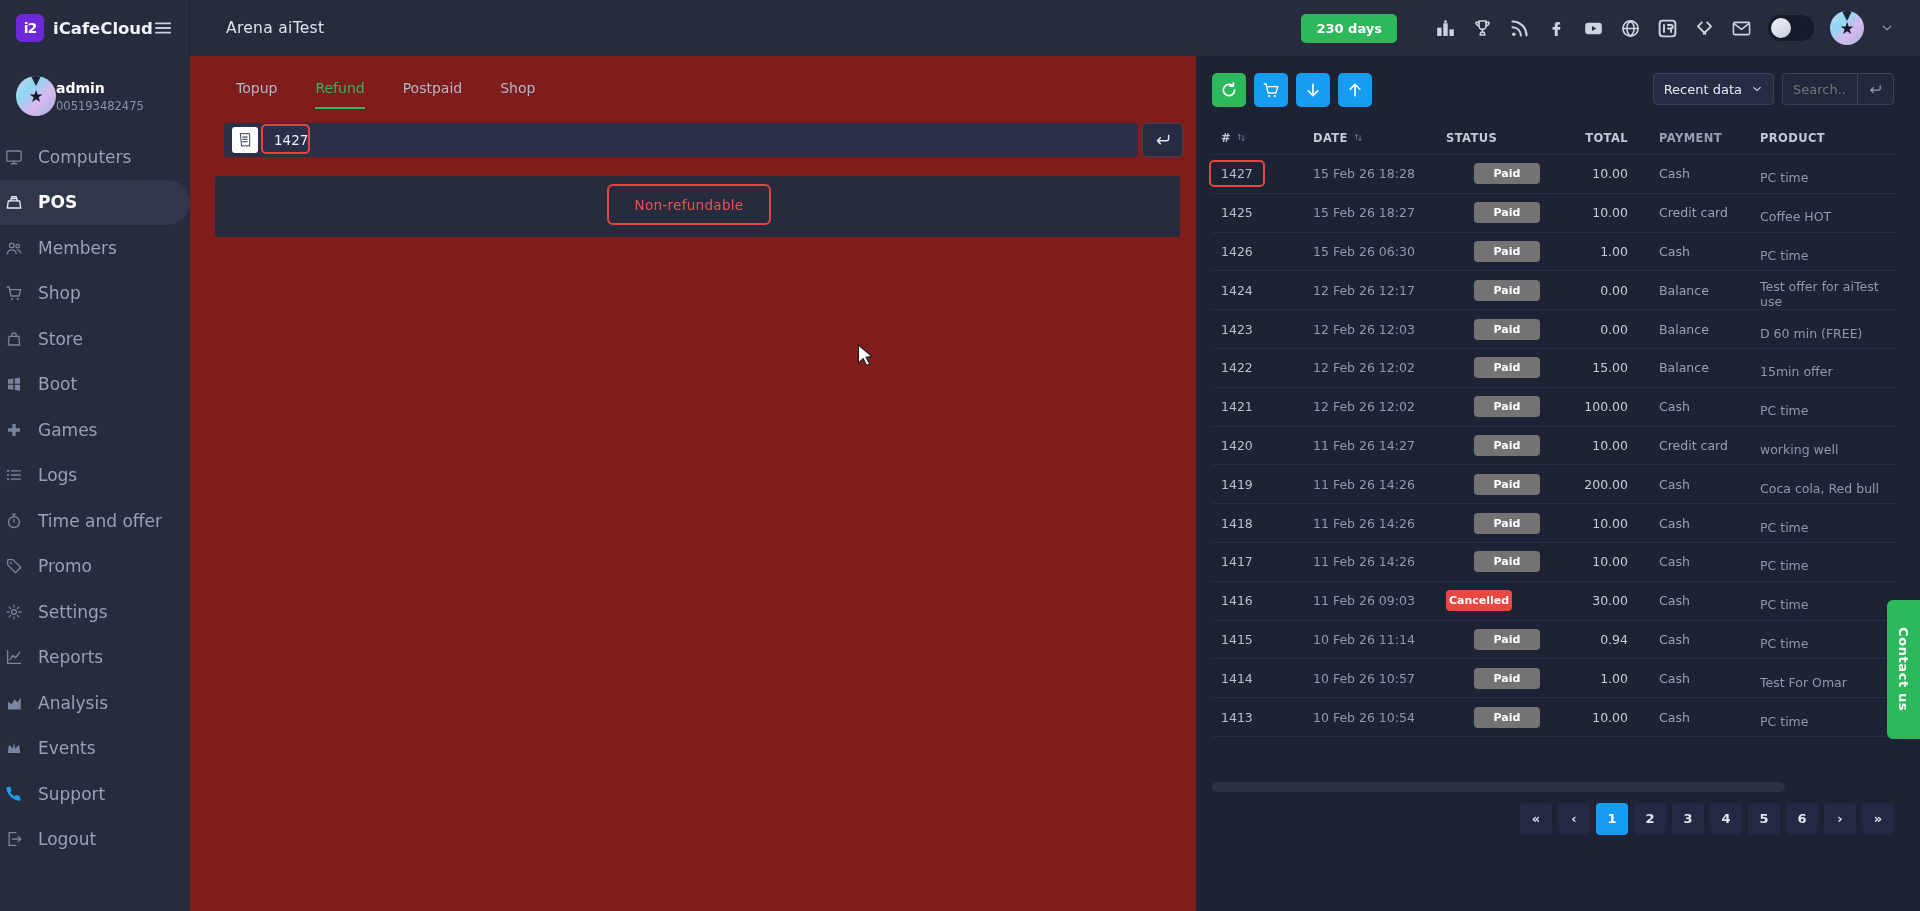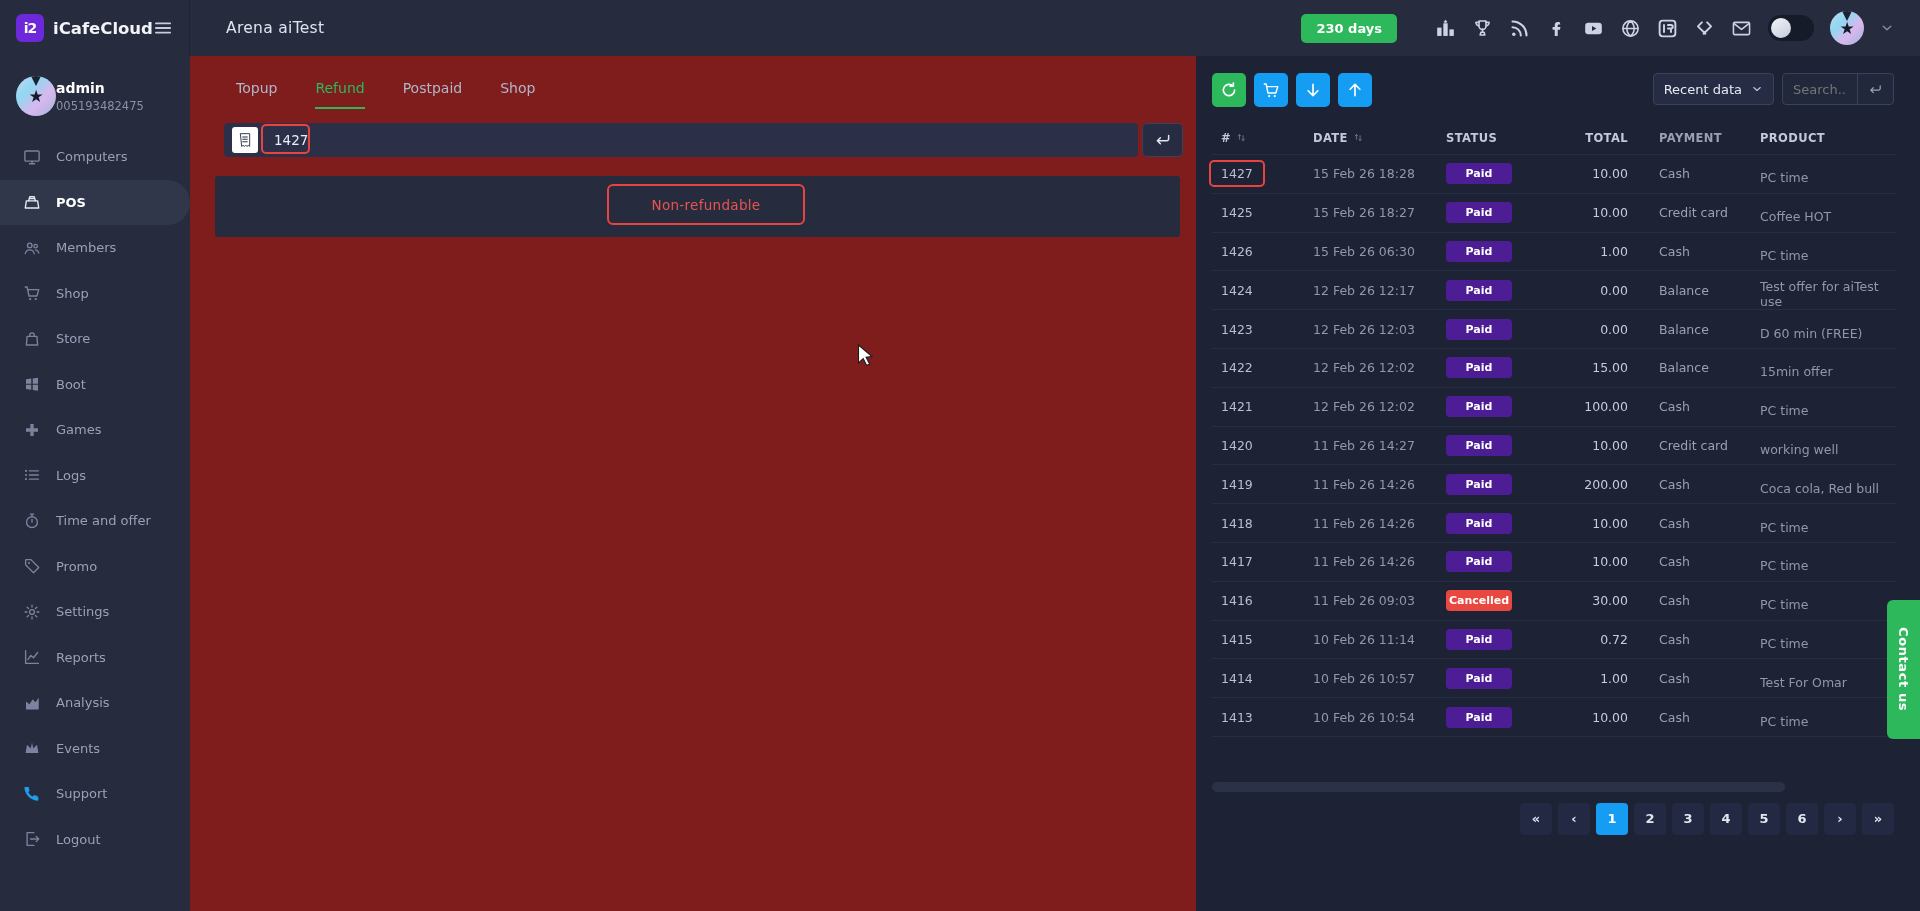--- a/index.html
+++ b/index.html
@@ -26,42 +26,42 @@
   .avatar::before { content:""; position:absolute; left:50%; top:-4px; transform:translateX(-50%); border:7px solid transparent; border-top:14px solid #1c2232; }
   .chev { width:14px; height:14px; color:#8a92a9; display:flex; cursor:pointer; }
 
   
   .sidebar { position:absolute; top:56px; left:0; width:190px; bottom:0; background:#262b3e; }
   .profile { display:flex; padding:20px 14px 12px 16px; align-items:center; }
   .profile .avatar { width:40px; height:40px; }
   .profile-name { font-size:14px; font-weight:700; color:#fff; }
   .profile-id { font-size:11.5px; color:#8a92a9; margin-top:3px; }
   .nav { margin-top:6px; }
-  .nav-item { display:flex; align-items:center; gap:15px; height:45.5px; padding-left:23px; color:#99a1b7; font-size:13px; cursor:pointer; }
+  .nav-item { display:flex; align-items:center; gap:15px; height:45.5px; padding-left:5px; color:#99a1b7; font-size:17px; cursor:pointer; }
   .nav-item .icon { width:18px; height:18px; color:#7b849d; display:flex; flex:0 0 18px; }
   .nav-item.active { background:#31374b; border-radius:0 26px 26px 0; color:#fff; font-weight:700; }
   .nav-item.active .icon { color:#e9ecf4; }
   .nav-item.blue-icon .icon { color:#1f9ded; }
 
   
   .main { position:absolute; left:190px; top:56px; width:1006px; bottom:0; background:#7f1d1d; }
   .tabs { display:flex; gap:38px; padding:24px 0 0 46px; }
   .tab { font-size:14px; color:#b0b7ca; padding-bottom:11px; cursor:pointer; border-bottom:2px solid transparent; }
   .tab.active { color:#2eb85c; border-bottom-color:#2eb85c; }
   .searchbar-row { display:flex; margin:14px 0 0 34px; align-items:center; }
   .searchbar { width:914px; height:34px; background:#2b3048; border-radius:4px; display:flex; align-items:center; padding:0 8px; position:relative; }
   .receipt-btn { width:26px; height:26px; background:#fff; border-radius:3px; display:flex; align-items:center; justify-content:center; cursor:pointer; }
   .receipt-btn svg { width:16px; height:16px; }
   .pos-search-input { position:absolute; left:48px; top:0; height:100%; width:120px; background:transparent; border:none; outline:none; color:#eceef5; font-size:13.5px; font-family:inherit; }
   .annotation-box { position:absolute; border:2px solid #e8433f; border-radius:5px; pointer-events:none; }
   .ann-search { left:37px; top:1px; width:49px; height:30px; }
   .enter-btn { width:41px; height:34px; margin-left:4px; background:#272c42; border:1px solid #3a4158; border-radius:5px; color:#e2e6f0; display:flex; align-items:center; justify-content:center; cursor:pointer; }
   .enter-btn svg { width:18px; height:18px; }
   .content-panel { margin:19px 0 0 25px; width:965px; height:61px; background:#262b3e; border-radius:3px; position:relative; }
-  .nonref { position:absolute; left:392px; top:8px; width:198px; height:41px; border:2px solid #e8433f; border-radius:6px; color:#e8554e; font-size:13.5px; display:flex; align-items:center; justify-content:center; letter-spacing:.3px; }
+  .nonref { position:absolute; left:392px; top:8px; width:164px; height:41px; border:2px solid #e8433f; border-radius:6px; color:#e8554e; font-size:13.5px; display:flex; align-items:center; justify-content:center; letter-spacing:.3px; }
 
   
   .right-panel { position:absolute; left:1196px; top:56px; width:724px; bottom:0; background:#1d2234; }
   .panel-toolbar { display:flex; align-items:flex-start; padding:17px 26px 0 16px; }
   .tool-btn { width:34px; height:34px; border-radius:5px; border:none; display:flex; align-items:center; justify-content:center; color:#fff; margin-right:8px; cursor:pointer; }
   .tool-btn svg { width:18px; height:18px; }
   .tool-btn.green { background:#2eb85c; }
   .tool-btn.blue { background:#149df2; }
   .toolbar-spacer { flex:1; }
   .select-box { height:32px; background:#262c44; border:1px solid #3a4158; border-radius:4px; display:flex; align-items:center; padding:0 10px; gap:9px; font-size:13px; color:#e6e9f2; cursor:pointer; }
@@ -74,21 +74,21 @@
   .table { margin-top:14px; padding:0 24px 0 16px; }
   .thead, .trow { display:grid; grid-template-columns:92px 133px 122px 60px 127px 1fr; align-items:center; padding-left:9px; }
   .thead { height:34px; font-size:11.5px; font-weight:700; color:#c3c9d9; letter-spacing:.4px; border-bottom:1px solid #272d44; }
   .th { display:flex; align-items:center; gap:5px; cursor:pointer; }
   .sort-ic { width:11px; height:11px; color:#6b7390; display:flex; }
   .trow { height:38.8px; border-bottom:1px solid #272d44; font-size:12.5px; cursor:pointer; }
   .idtext { color:#b9bfcf; display:inline-block; }
   .idtext.hl { border:2px solid #e8433f; border-radius:5px; padding:4px 10px; margin-left:-12px; }
   .datecell { color:#9098ae; }
   .badge { display:inline-block; padding:4px 0; width:66px; text-align:center; border-radius:4px; font-size:11px; font-weight:700; color:#fff; }
-  .badge.paid { background:#4c1d95; }
+  .badge.paid { background:#737373;margin-left:28px; }
   .badge.cancelled { background:#e8483f; }
   .totalcell { text-align:right; color:#c6ccdc; }
   .paycell { padding-left:31px; color:#9aa1b5; }
   .prodcell { padding-left:5px; color:#9098ae;margin-top:8px; }
 
   .hscroll { margin:45px 0 0 16px; width:573px; height:10px; background:#2b3147; border-radius:5px; cursor:pointer; }
   .pagination { display:flex; justify-content:flex-end; gap:6px; padding:11px 26px 0 0; }
   .pg { width:32px; height:32px; background:#232942; border:none; border-radius:4px; color:#e2e6f0; font-size:13px; font-weight:700; display:flex; align-items:center; justify-content:center; cursor:pointer; font-family:inherit; }
   .pg.active { background:#149df2; color:#fff; }
 
@@ -578,21 +578,21 @@
             <div><span class="badge cancelled">Cancelled</span></div>
             <div class="totalcell">30.00</div>
             <div class="paycell">Cash</div>
             <div class="prodcell">PC time</div>
           </div>
 
           <div class="trow">
             <div><span class="idtext">1415</span></div>
             <div class="datecell">10 Feb 26 11:14</div>
             <div><span class="badge paid">Paid</span></div>
-            <div class="totalcell">0.72</div>
+            <div class="totalcell">0.94</div>
             <div class="paycell">Cash</div>
             <div class="prodcell">PC time</div>
           </div>
 
           <div class="trow">
             <div><span class="idtext">1414</span></div>
             <div class="datecell">10 Feb 26 10:57</div>
             <div><span class="badge paid">Paid</span></div>
             <div class="totalcell">1.00</div>
             <div class="paycell">Cash</div>

